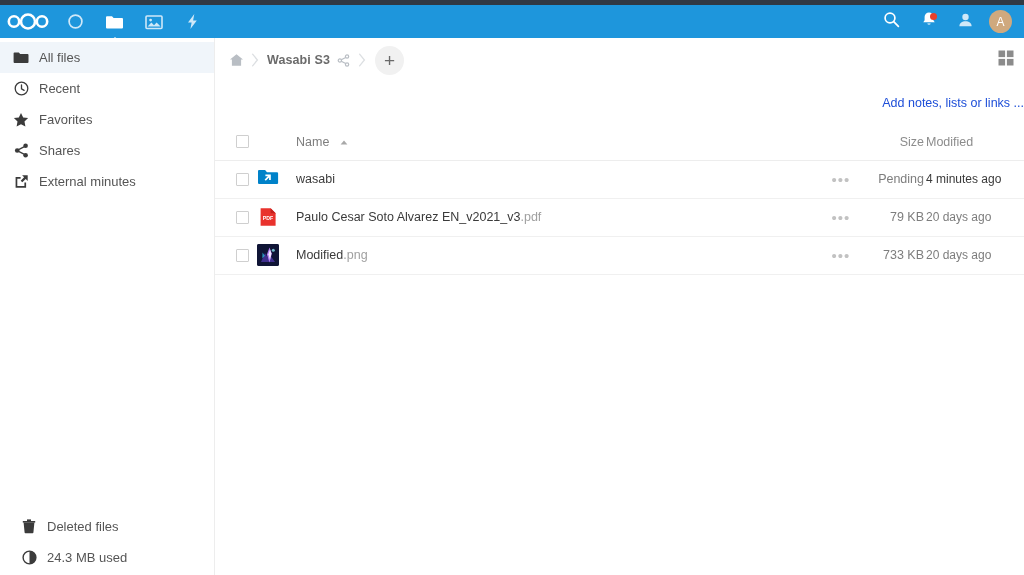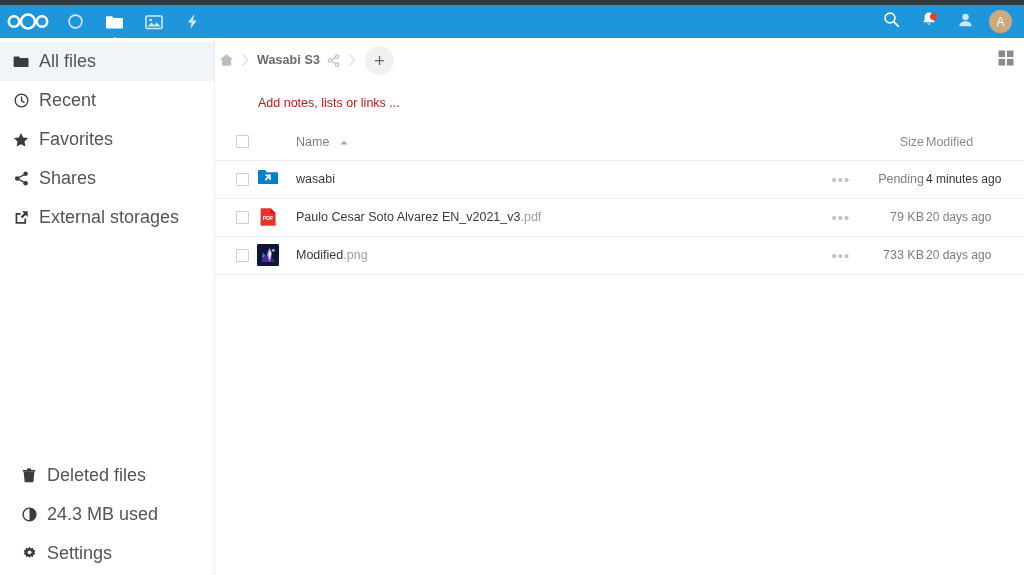--- a/index.html
+++ b/index.html
@@ -58,41 +58,41 @@
     margin-left: 5px; margin-right: 3px;
   }
 
   
   .sidebar {
     position: absolute; top: 38px; left: 0; width: 215px; height: 537px;
     background: #ffffff; border-right: 1px solid #ededed;
   }
   .sb-list { padding-top: 4px; }
   .sb-item {
-    height: 39px; display: flex; align-items: center;
-    padding-left: 9px; color: #555555; font-size: 18px;
+    height: 31px; display: flex; align-items: center;
+    padding-left: 9px; color: #555555; font-size: 13px;
   }
   .sb-item.active { background: #f0f5fa; }
   .sb-ico {
     width: 24px; height: 24px;
     display: flex; align-items: center; justify-content: center;
     margin-right: 6px; flex: none;
   }
   .sb-ico svg { display: block; }
   .sb-label { color: #555; }
   .sb-bottom { position: absolute; bottom: 2px; left: 8px; width: 100%; }
 
   
   .main {
     position: absolute; top: 38px; left: 215px;
     width: 809px; height: 537px; background: #ffffff;
   }
 
   .controls { height: 44px; display: flex; align-items: center; position: relative; }
-  .crumbs { display: flex; align-items: center; }
+  .crumbs { display: flex; align-items: center; padding-left: 10px; }
   .crumb-home { width: 22px; height: 22px; display: flex; align-items: center; justify-content: center; }
   .crumb-sep { width: 16px; display: flex; align-items: center; justify-content: center; }
   .crumb-sep svg { display: block; }
   .crumb-name {
     font-size: 12.5px; color: #6b6b6b; font-weight: bold;
     padding: 0 4px; letter-spacing: .1px;
   }
   .crumb-share { width: 20px; height: 18px; display: flex; align-items: center; justify-content: center; }
   .add-btn {
     width: 29px; height: 29px; border-radius: 50%; background: #f1f1f1;
@@ -101,21 +101,21 @@
     font-weight: 300;
   }
   .grid-toggle {
     position: absolute; right: 7px; top: 11px;
     width: 22px; height: 22px;
     display: flex; align-items: center; justify-content: center;
   }
 
   .notes {
     height: 42px; display: flex; align-items: center;
-    padding-left: 43px; font-size: 12.5px; color: #b91c1c;
+    padding-left: 43px; font-size: 12.5px; color: #1d4ed8; justify-content: flex-end;
   }
 
   
   table.files { width: 100%; border-collapse: collapse; table-layout: fixed; }
   table.files th, table.files td { padding: 0; }
   .c-check { width: 42px; }
   .c-icon  { width: 36px; }
   .c-name  { }
   .c-act   { width: 50px; }
   .c-size  { width: 60px; }
@@ -286,21 +286,21 @@
       </div>
 
 
       <div class="sb-item">
         <span class="sb-ico">
           <svg width="15" height="15" viewBox="0 0 15 15">
             <path d="M1.6 3.1h5v1.7H3.3v7.1h7.1V8.6h1.7v5.1H1.6z" fill="#3b3b3b"></path>
             <path d="M8.1 1.3h5.6v5.6l-2-2-3.4 3.4-1.6-1.6 3.4-3.4z" fill="#3b3b3b"></path>
           </svg>
         </span>
-        <span class="sb-label">External storages</span>
+        <span class="sb-label">External minutes</span>
       </div>
     </div>
 
     <div class="sb-bottom">
       <div class="sb-item">
         <span class="sb-ico">
           <svg width="14" height="15" viewBox="0 0 14 15">
             <path d="M1.6 3.4h10.8l-1 10.2a.8.8 0 0 1-.8.7H3.4a.8.8 0 0 1-.8-.7z" fill="#3b3b3b"></path>
             <rect x="0.8" y="2" width="12.4" height="1.6" fill="#3b3b3b"></rect>
             <rect x="5" y="0.4" width="4" height="1.7" fill="#3b3b3b"></rect>
@@ -312,29 +312,20 @@
       <div class="sb-item">
         <span class="sb-ico">
           <svg width="15" height="15" viewBox="0 0 15 15">
             <circle cx="7.5" cy="7.5" r="6.4" fill="none" stroke="#3b3b3b" stroke-width="1.4"></circle>
             <path d="M7.5 1.1a6.4 6.4 0 0 1 0 12.8z" fill="#3b3b3b"></path>
           </svg>
         </span>
         <span class="sb-label">24.3 MB used</span>
       </div>
 
-      <div class="sb-item">
-        <span class="sb-ico">
-          <svg width="15" height="15" viewBox="0 0 15 15">
-            <path d="M7.5 0.8l1.4 1.6 2-.7.5 2.1 2 .7-1.1 1.8 1.1 1.8-2 .7-.5 2.1-2-.7-1.4 1.6-1.4-1.6-2 .7-.5-2.1-2-.7L2.7 6.3 1.6 4.5l2-.7.5-2.1 2 .7z" fill="#3b3b3b"></path>
-            <circle cx="7.5" cy="6.3" r="1.9" fill="#fff"></circle>
-          </svg>
-        </span>
-        <span class="sb-label">Settings</span>
-      </div>
     </div>
   </div>
 
   <div class="main">
 
     <div class="controls">
       <div class="crumbs">
         <span class="crumb-home">
           <svg width="15" height="14" viewBox="0 0 15 14">
             <path d="M7.5 1.2L14 6.6h-1.9v6.2H2.9V6.6H1z" fill="#b9bec4"></path>

